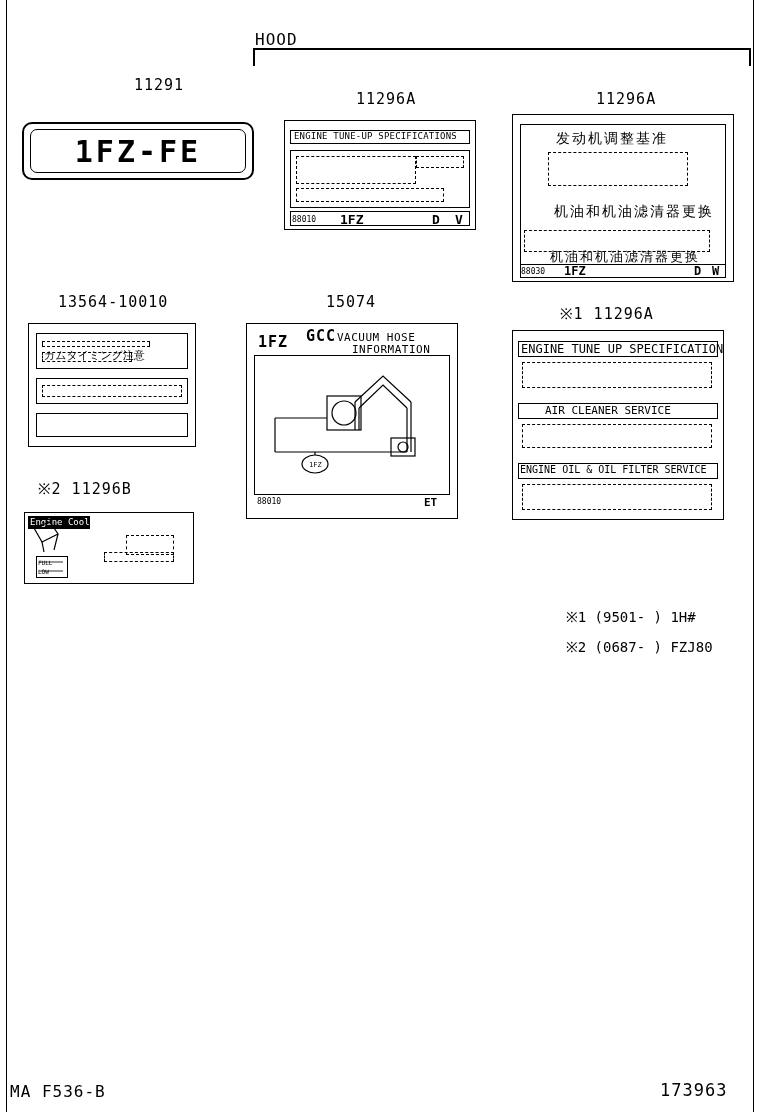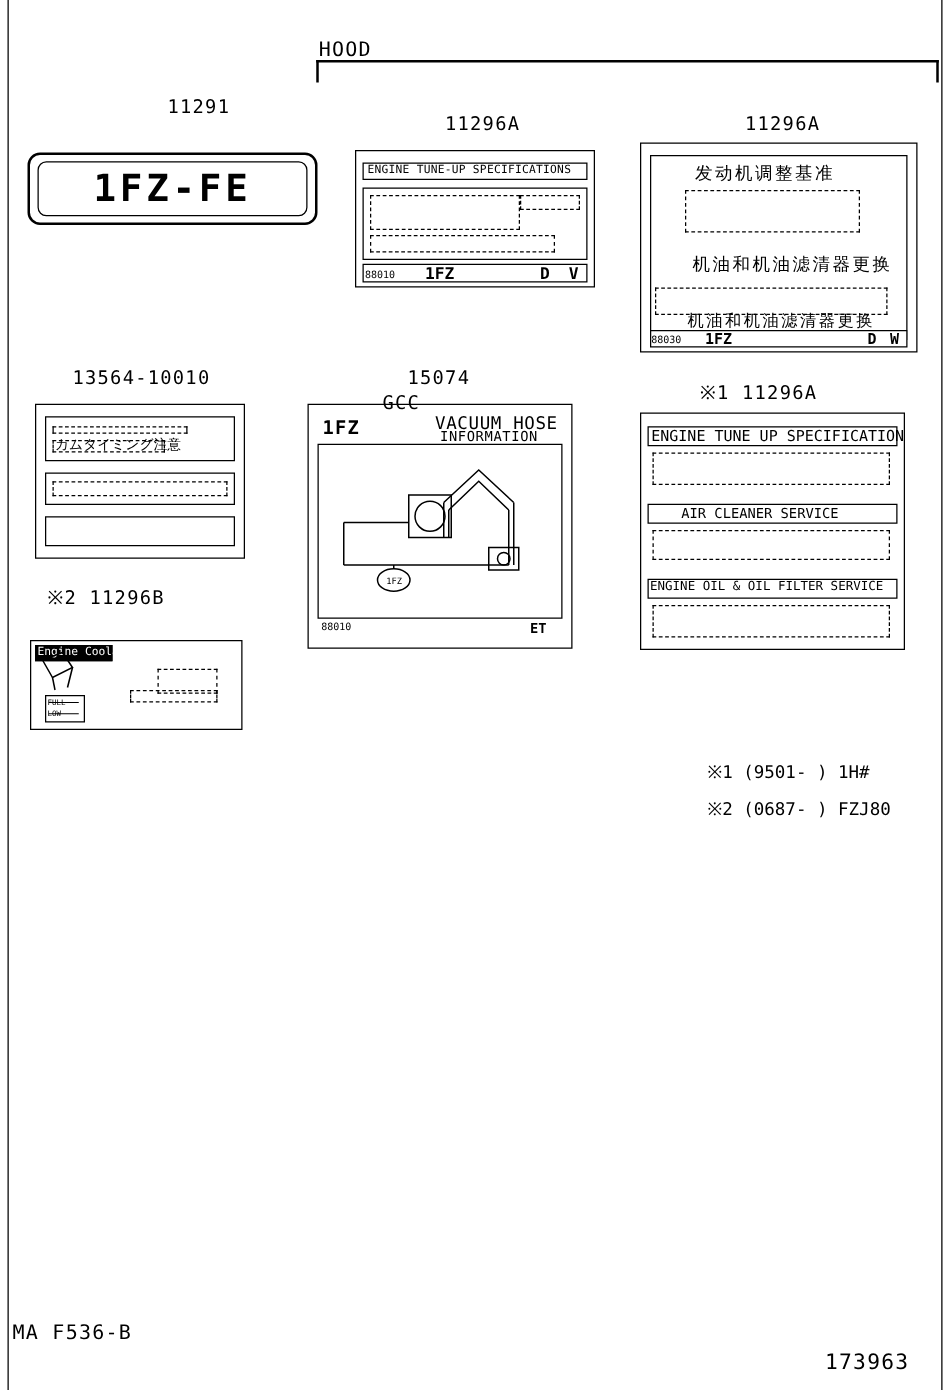--- a/index.html
+++ b/index.html
@@ -141,29 +141,29 @@
   #p13564-r1d2 { left: 42px; top: 352px; width: 90px; height: 10px; }
   #p13564-r1txt { left: 44px; top: 348px; font-size: 11px; font-family: Liberation Mono, monospace; letter-spacing: 0px; }
   #p13564-r2 { left: 36px; top: 378px; width: 152px; height: 26px; }
   #p13564-r2d { left: 42px; top: 385px; width: 140px; height: 12px; }
   #p13564-r3 { left: 36px; top: 413px; width: 152px; height: 24px; }
 
   
   #lbl-17792 { left: 326px; top: 293px; }
   #plate-17792 { left: 246px; top: 323px; width: 212px; height: 196px; }
   #v-1fz { left: 258px; top: 333px; font-size: 15px; font-weight: bold; letter-spacing: 1px; }
-  #v-gcc { left: 306px; top: 313px; font-size: 15px; font-weight: normal; letter-spacing: 1px; }
-  #v-vh { left: 348px; top: 331px; font-size: 14px; letter-spacing: 0.5px; }
+  #v-gcc { left: 306px; top: 327px; font-size: 15px; font-weight: bold; letter-spacing: 1px; }
+  #v-vh { left: 337px; top: 331px; font-size: 11px; letter-spacing: 0.5px; }
   #v-info { left: 352px; top: 343px; font-size: 11px; letter-spacing: 0.5px; }
   #v-box { left: 254px; top: 355px; width: 196px; height: 140px; }
   #v-num { left: 257px; top: 497px; font-size: 8px; }
   #v-et { left: 424px; top: 496px; font-size: 11px; font-weight: bold; }
 
   
-  #lbl-11296B { left: 38px; top: 467px; }
+  #lbl-11296B { left: 38px; top: 478px; }
   #plate-coolant { left: 24px; top: 512px; width: 170px; height: 72px; }
   #coolant-title-box { left: 28px; top: 516px; width: 62px; height: 13px; background:#000; }
   #coolant-title { left: 30px; top: 517px; font-size: 9px; color: #fff; letter-spacing: 0px; }
   #coolant-d1 { left: 126px; top: 535px; width: 48px; height: 20px; }
   #coolant-d2 { left: 104px; top: 552px; width: 70px; height: 10px; }
   #coolant-bottle { left: 36px; top: 556px; width: 32px; height: 22px; }
   #coolant-full { left: 38px; top: 559px; font-size: 6px; }
   #coolant-low { left: 38px; top: 568px; font-size: 6px; }
 
   
@@ -177,21 +177,21 @@
   #spec-b2 { left: 522px; top: 424px; width: 190px; height: 24px; }
   #spec-h3 { left: 518px; top: 463px; width: 200px; height: 16px; }
   #spec-h3t { left: 520px; top: 464px; font-size: 10px; letter-spacing: 0px; }
   #spec-b3 { left: 522px; top: 484px; width: 190px; height: 26px; }
 
   
   #note1 { left: 566px; top: 607px; font-size: 14px; }
   #note2 { left: 566px; top: 637px; font-size: 14px; }
 
   
-  #footer-left { left: 10px; top: 1056px; font-size: 16px; letter-spacing: 1px; }
+  #footer-left { left: 10px; top: 1082px; font-size: 16px; letter-spacing: 1px; }
   #footer-right { left: 660px; top: 1080px; font-size: 17px; letter-spacing: 1px; }
 </style>
 </head>
 <body>
 
 <div class="page">
 
   <div class="vline border-left"></div>
   <div class="vline border-right"></div>
 

